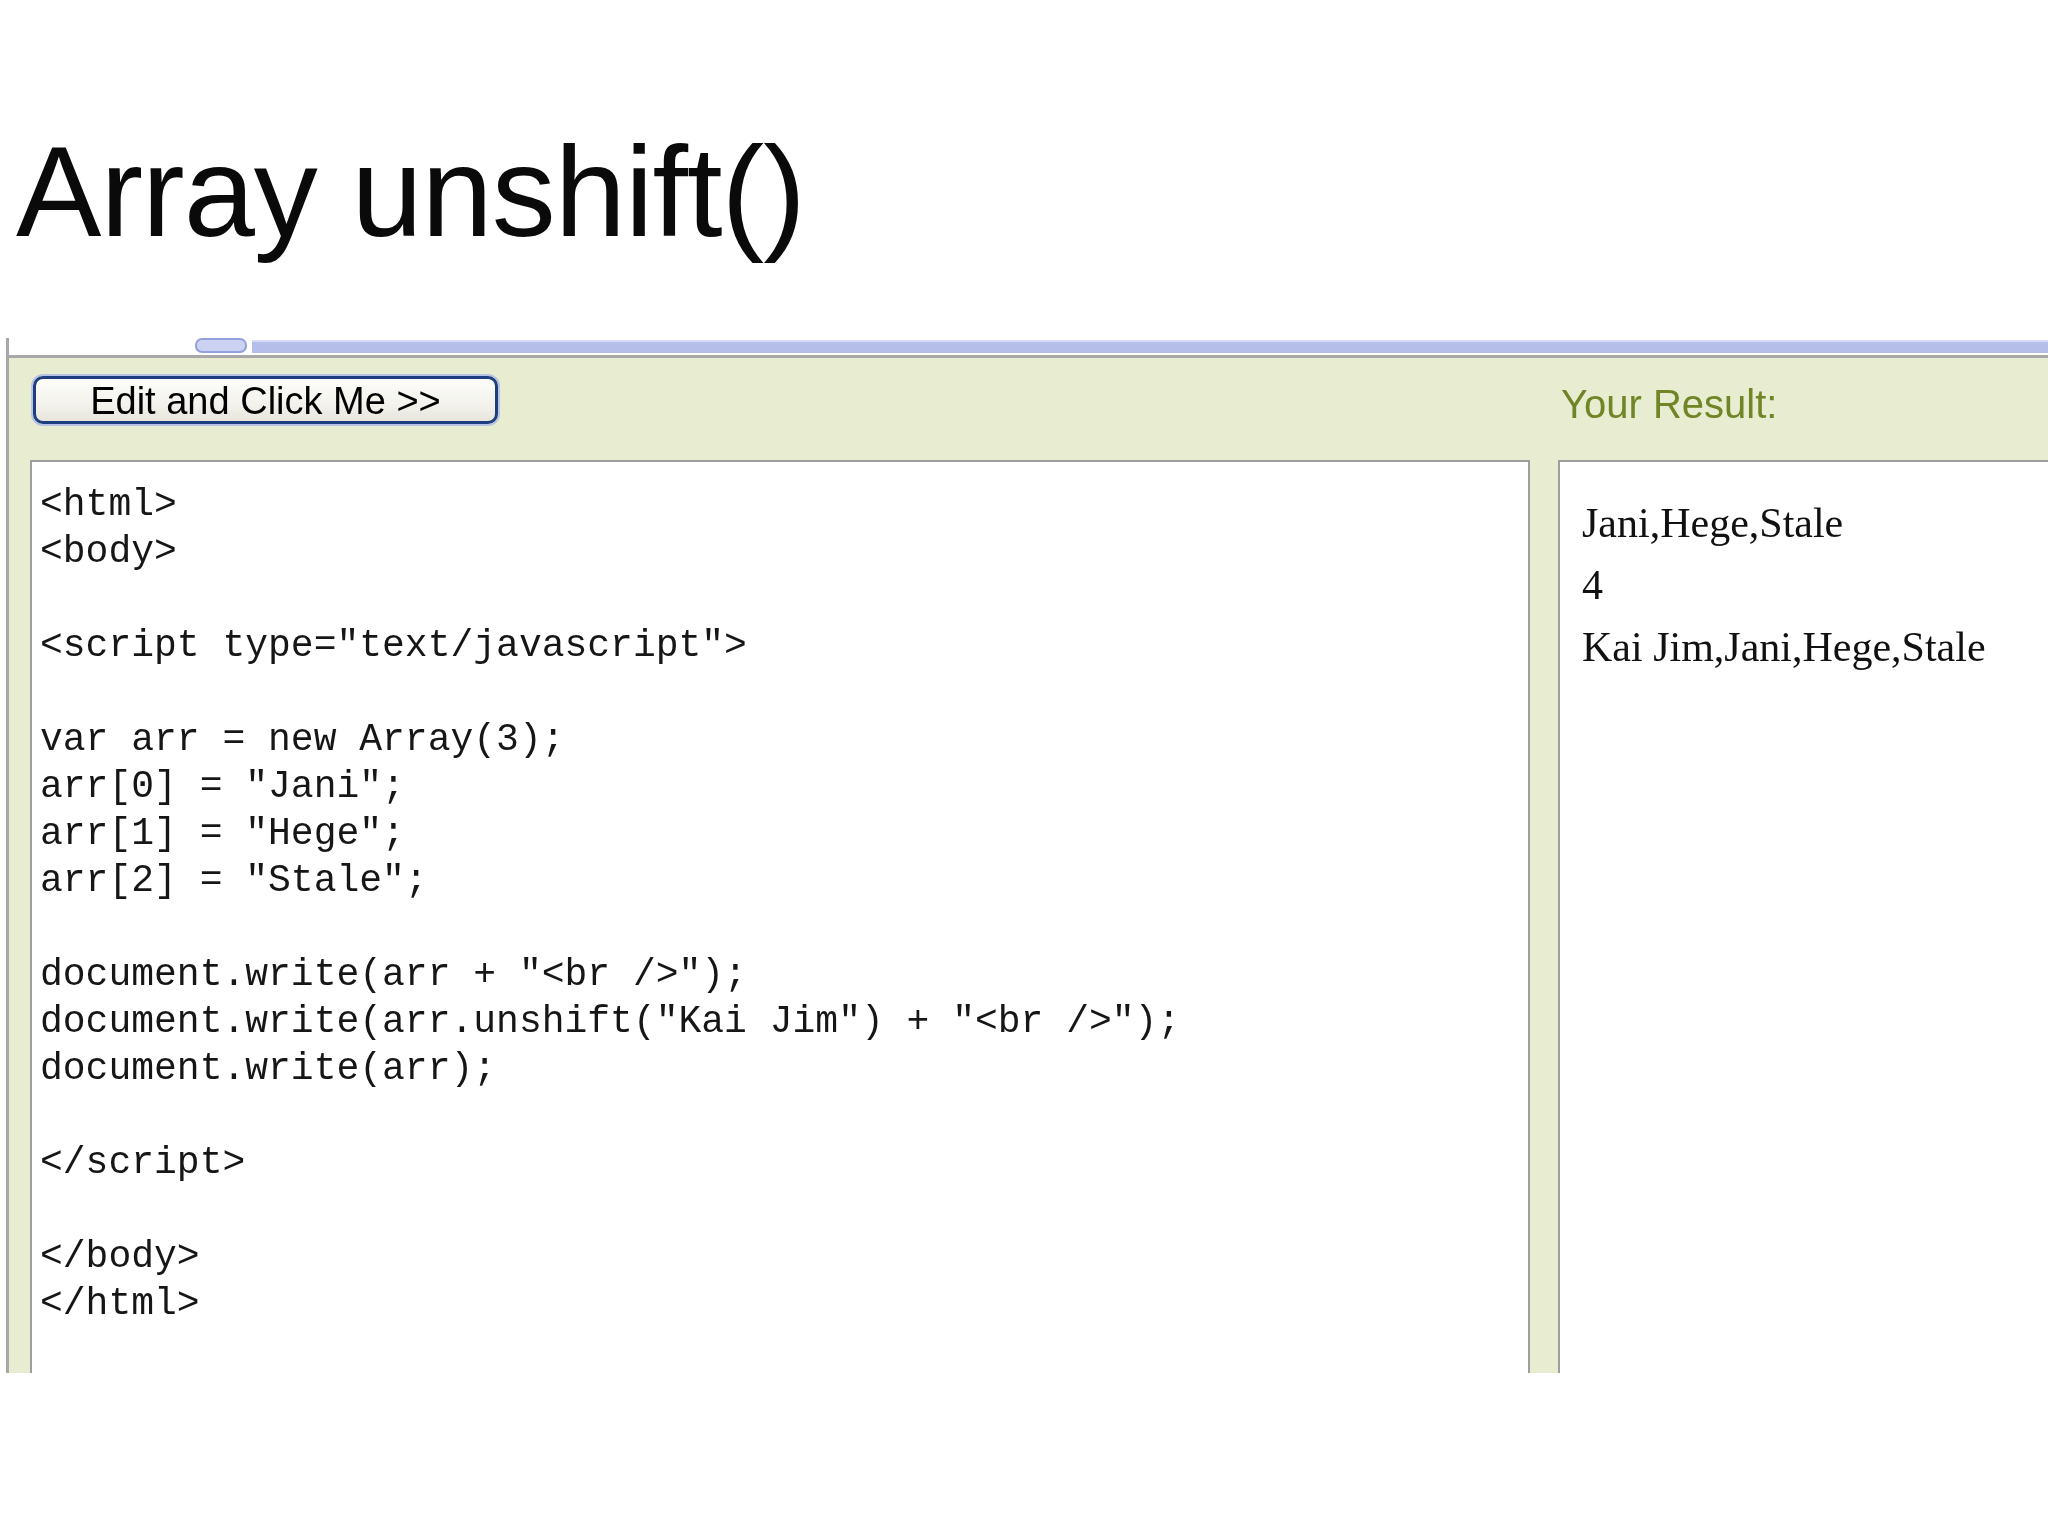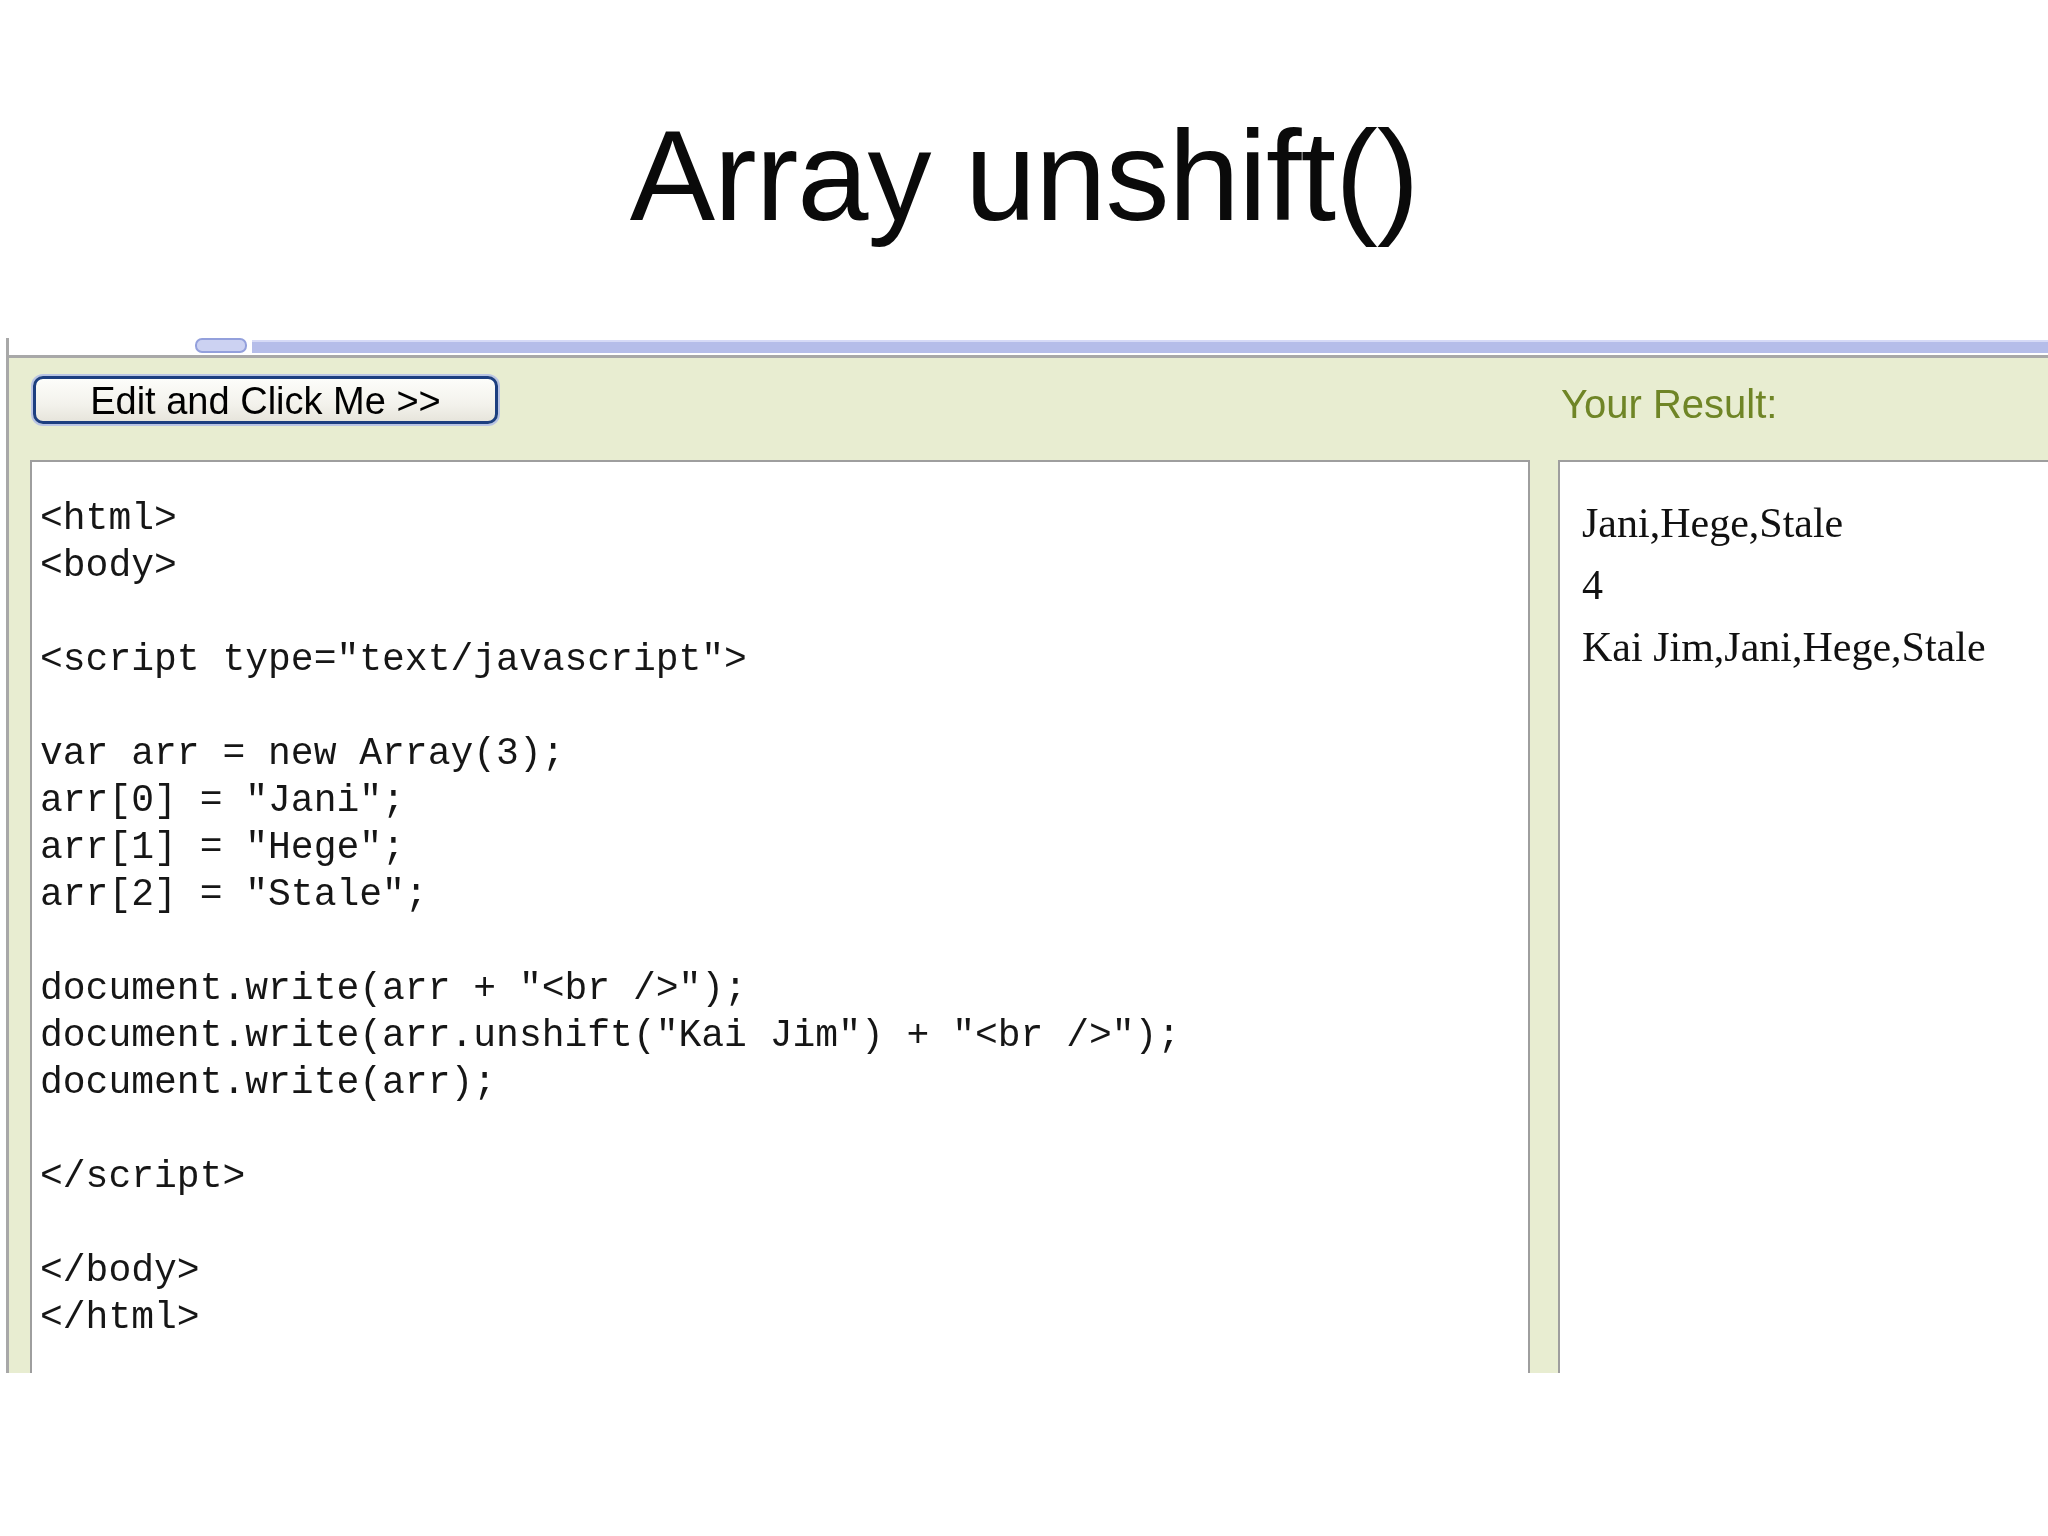--- a/index.html
+++ b/index.html
@@ -8,22 +8,21 @@
     background:#ffffff;
     font-family:"Liberation Sans", sans-serif;
     position:relative;
     overflow:hidden;
   }
 
   .slide-title {
     position:absolute;
     left:0; right:0;
     top:112px;
-    margin:0;
-    text-align:center;
+    margin:16px;
     font-family:"Liberation Sans", sans-serif;
     font-weight:400;
     font-size:128px;
     line-height:1;
     color:#0a0a0a;
     letter-spacing:-1px;
   }
 
   
   .shot {
@@ -74,21 +73,21 @@
   }
 
   .code {
     position:absolute; left:21px; top:102px; bottom:0;
     width:1500px;
     box-sizing:border-box;
     background:#ffffff;
     border:2px solid #9e9e9e;
     border-bottom:none;
     margin:0;
-    padding:33px 8px 0 8px;
+    padding:19px 8px 0 8px;
     font-family:"Liberation Mono", monospace;
     font-size:38px;
     line-height:47px;
     color:#161616;
     white-space:pre;
     overflow:hidden;
   }
 
   .result-box {
     position:absolute; left:1549px; top:102px; right:-6px; bottom:0;

